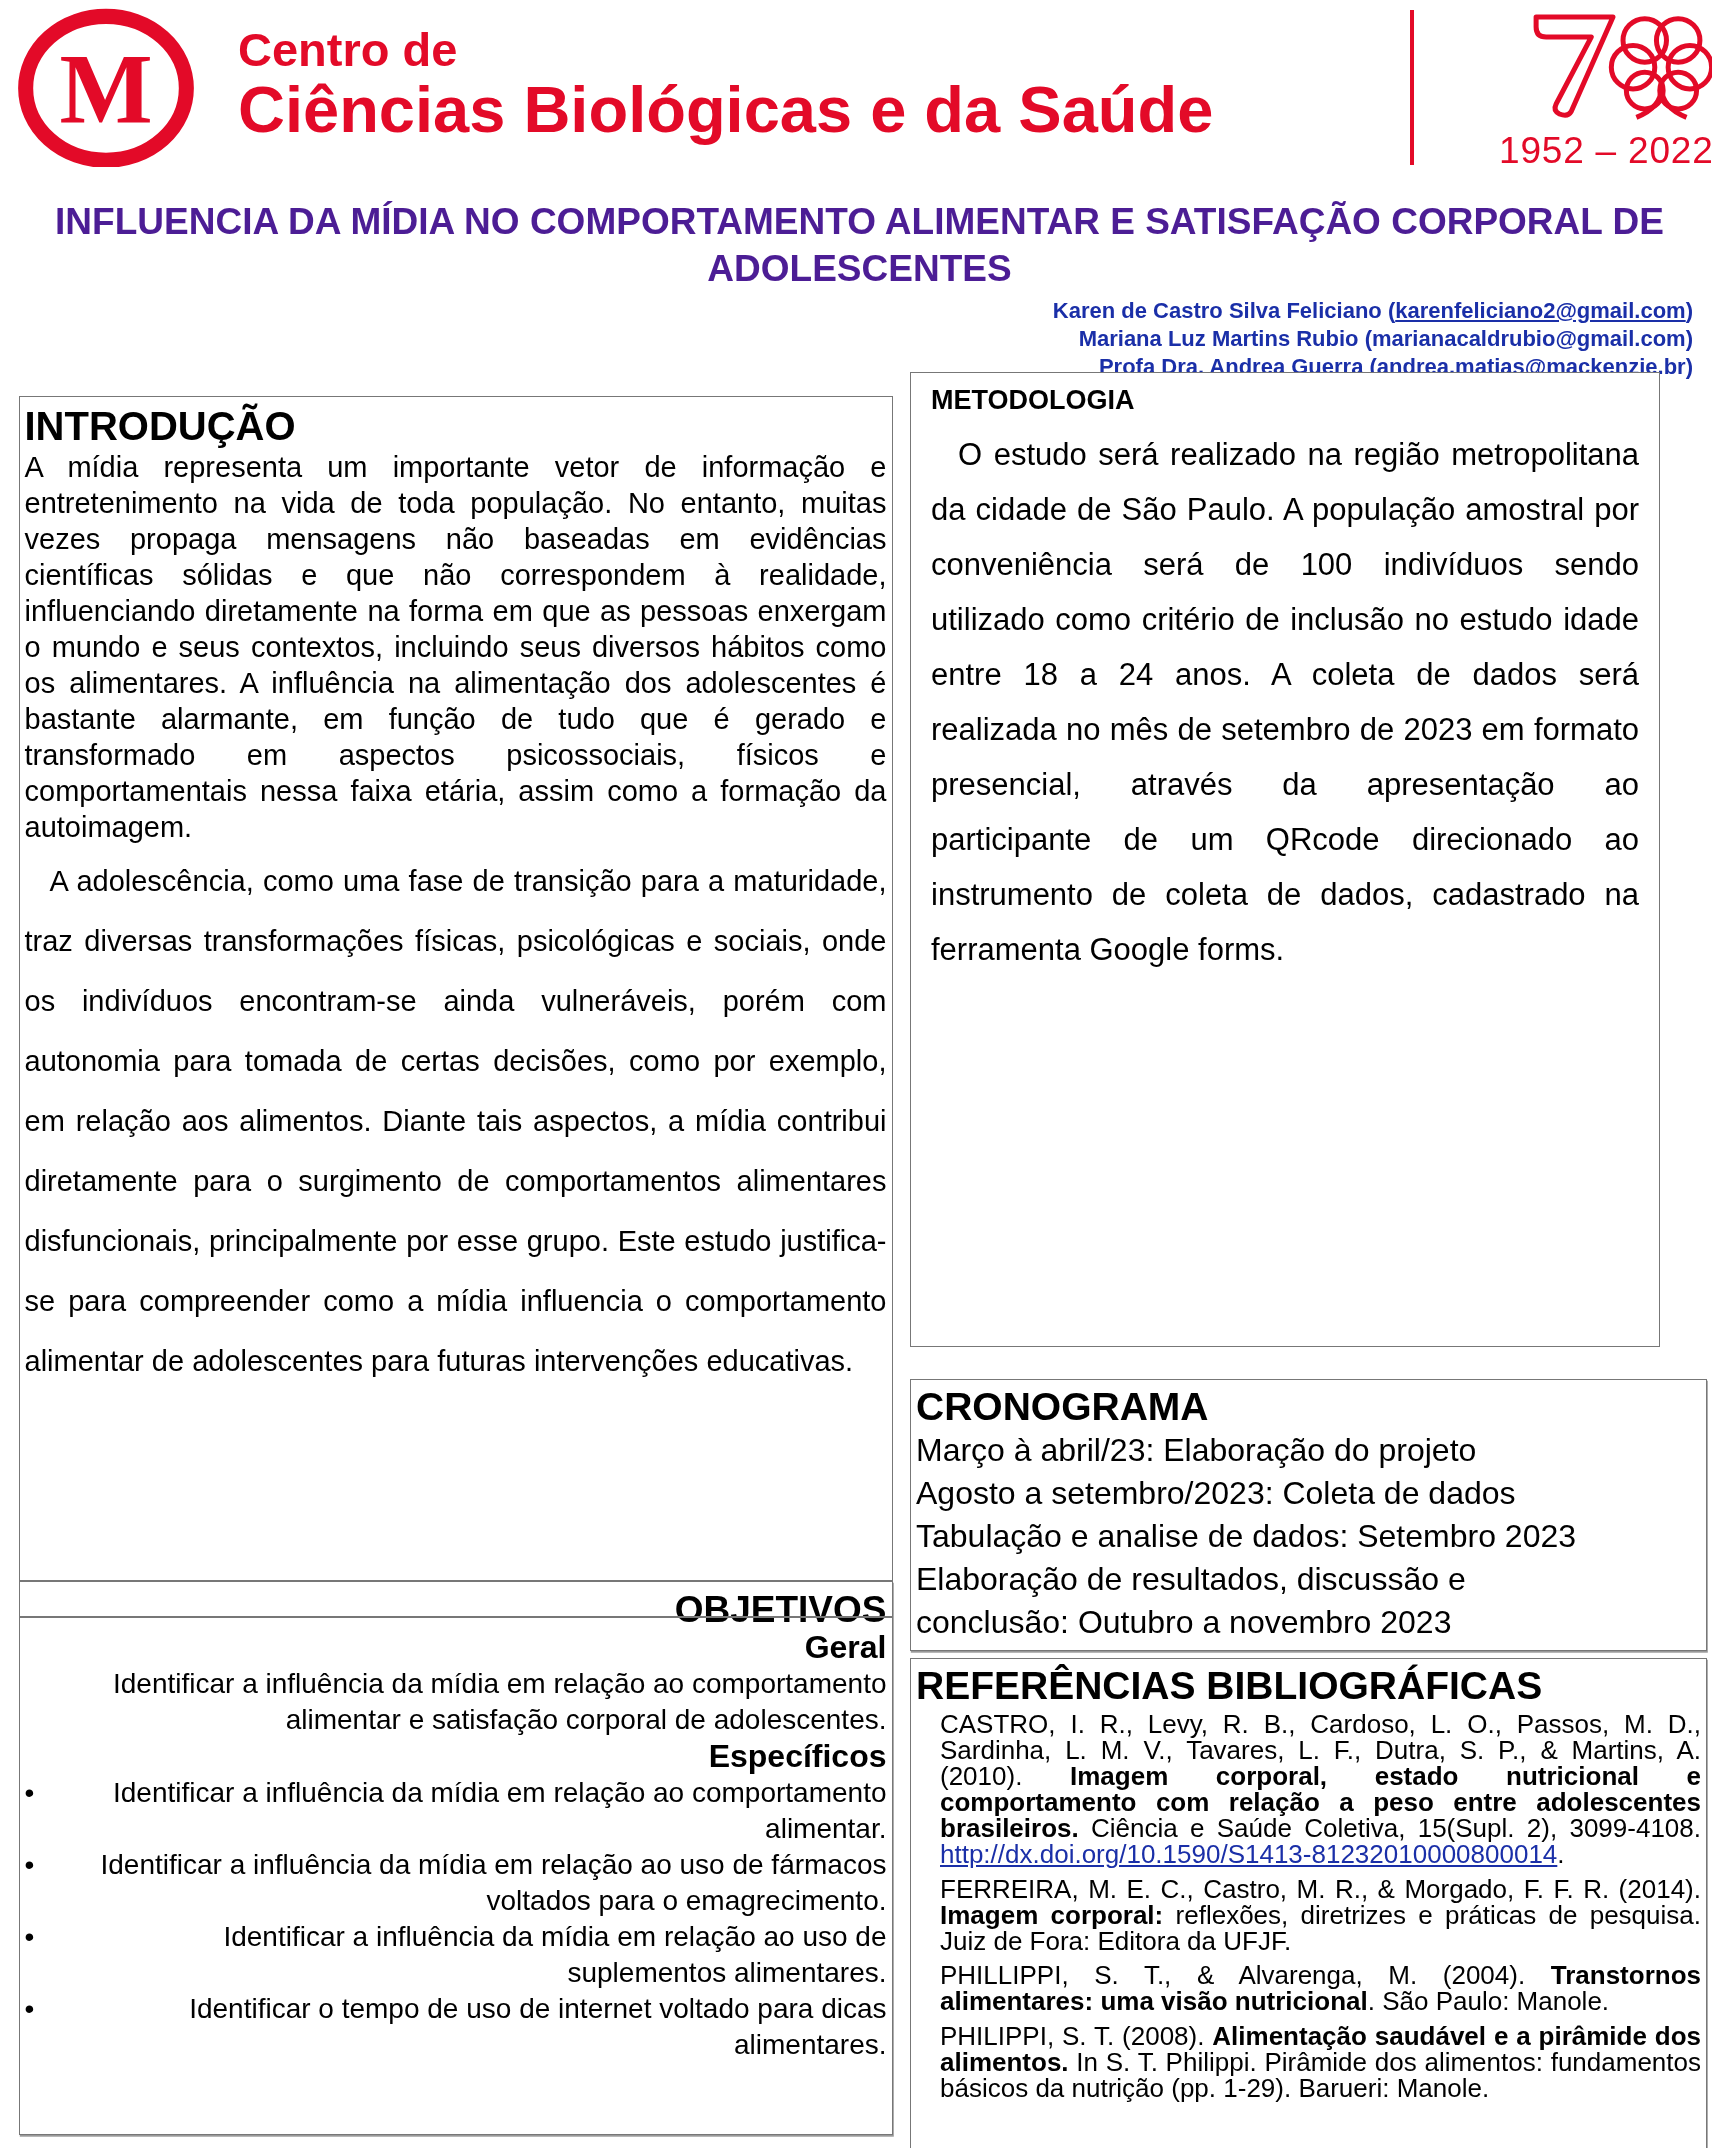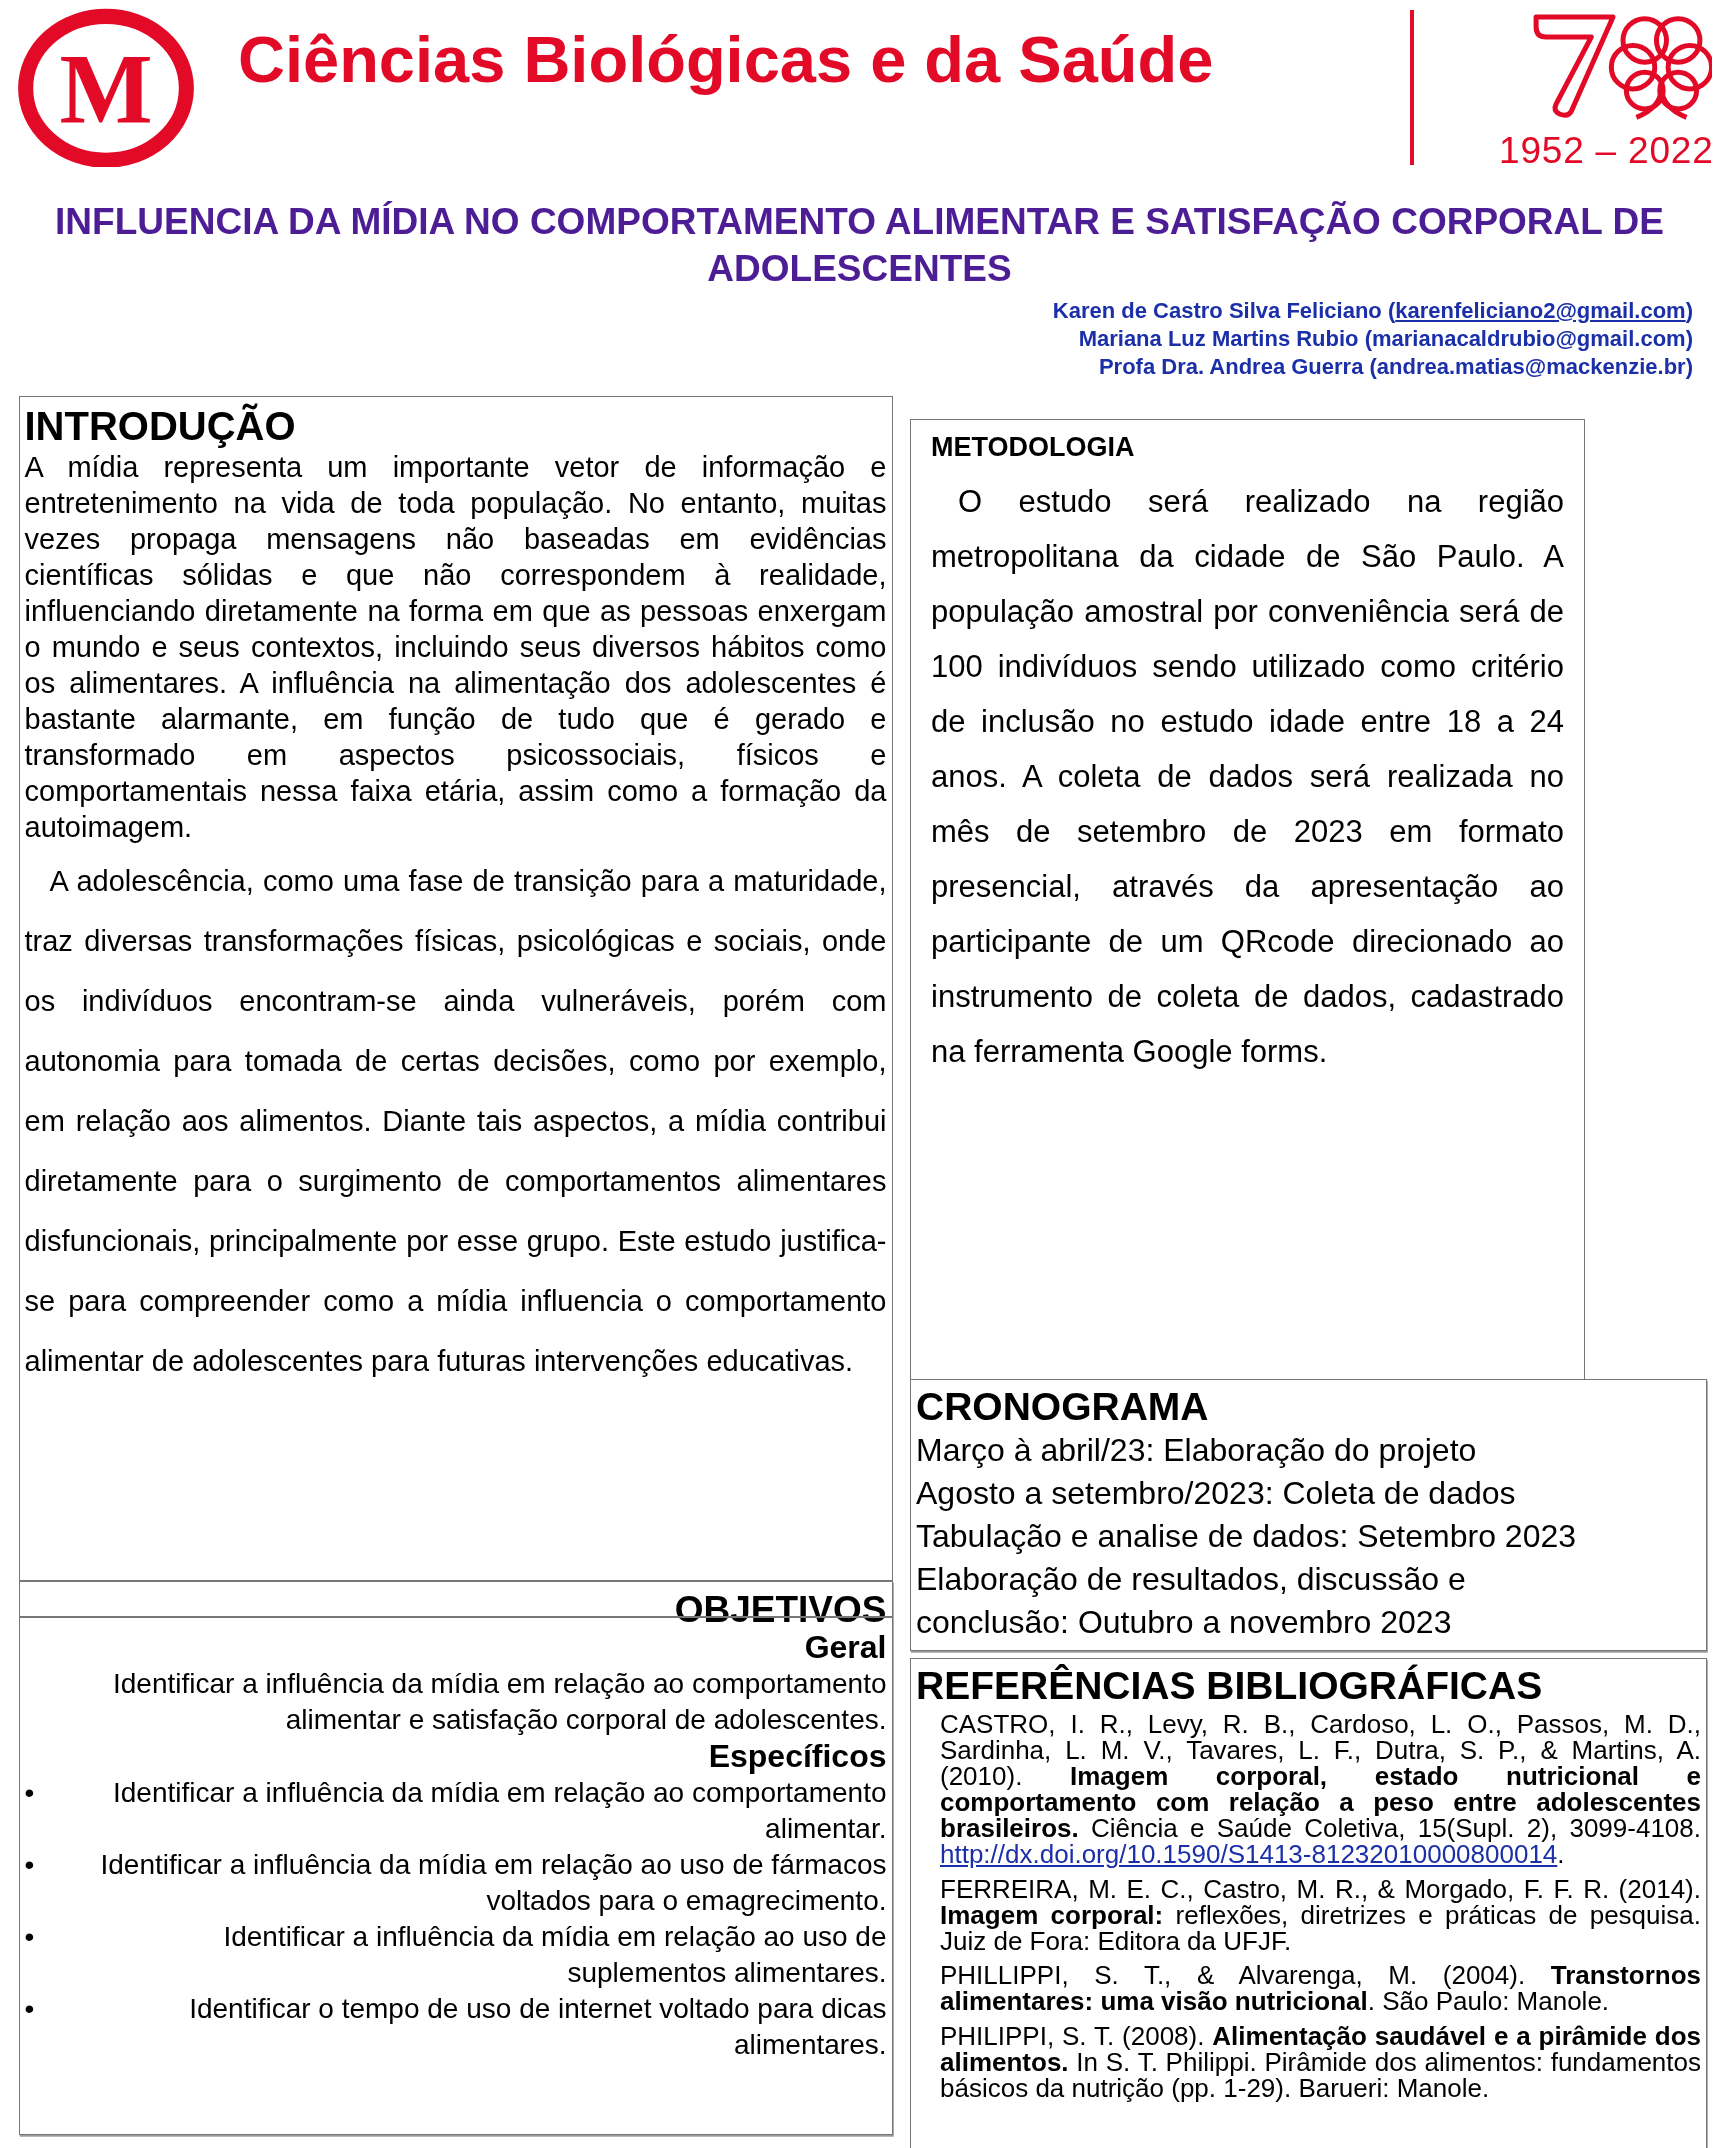--- a/index.html
+++ b/index.html
@@ -35,21 +35,21 @@
   #obj { left: 18.5px; top: 1581px; width: 874px; height: 554px; text-align: right; }
   #obj .h { font-size: 37px; font-weight: bold; line-height: 39px; padding: 8.4px 5px 0 5px; position: relative; }
   #obj .rule { position: absolute; left: 0; right: 0; top: 34px; height: 1.7px; background: #777; }
   #obj .sub { font-size: 32px; font-weight: bold; line-height: 37px; padding: 0 5px; }
   #obj .txt { font-size: 28px; line-height: 36px; padding: 0 5px; }
   #obj ul { list-style: none; padding: 0 5px; }
   #obj li { position: relative; padding-left: 40px; font-size: 28px; line-height: 36px; }
   #obj li .bullet { position: absolute; left: 0; top: 0; }
 
   
-  #met { left: 910px; top: 419px; width: 675px; height: 975px; }
+  #met { left: 910px; top: 372px; width: 750px; height: 975px; }
   #met .h { font-size: 27px; font-weight: bold; line-height: 34px; padding: 10px 20px 0 20px; }
   #met .p { font-size: 31px; line-height: 55px; text-align: justify; padding: 0 20px 0 20px; text-indent: 27px; }
   #met .p.first { padding-top: 10px; }
   #met .p.second { padding-top: 10px; }
 
   
   #cron { left: 910px; top: 1379px; width: 797px; height: 272px; }
   #cron .h { font-size: 39px; font-weight: bold; line-height: 44px; padding: 5px 5px 0 5px; }
   #cron .row { font-size: 32px; line-height: 43px; padding: 0 5px; }
 
@@ -62,20 +62,21 @@
 </style>
 </head>
 <body>
 
 <div class="header">
   <svg class="logo-m" viewBox="0 0 212 190">
     <ellipse cx="106" cy="96" rx="96" ry="86" fill="none" stroke="#e30a28" stroke-width="18"></ellipse>
     <text x="106" y="136" text-anchor="middle" font-family="Liberation Serif, serif" font-weight="bold" font-size="118" fill="#e30a28">M</text>
   </svg>
   <div class="center-text">
+    <div class="l1">Centro de</div>
     <div class="l2">Ciências Biológicas e da Saúde</div>
   </div>
   <div class="vline"></div>
   <svg class="logo70" viewBox="0 0 230 140">
     <path d="M20 12 H112 L62 125 Q58 132 48 128 Q40 124 44 116 L86 36 H32 Q20 36 20 24 Z" fill="none" stroke="#e30a28" stroke-width="6" stroke-linejoin="round"></path>
     <circle cx="150" cy="40" r="26" fill="none" stroke="#e30a28" stroke-width="6"></circle>
     <circle cx="190" cy="40" r="26" fill="none" stroke="#e30a28" stroke-width="6"></circle>
     <circle cx="136" cy="72" r="26" fill="none" stroke="#e30a28" stroke-width="6"></circle>
     <circle cx="204" cy="72" r="26" fill="none" stroke="#e30a28" stroke-width="6"></circle>
     <circle cx="150" cy="100" r="22" fill="none" stroke="#e30a28" stroke-width="6"></circle>

